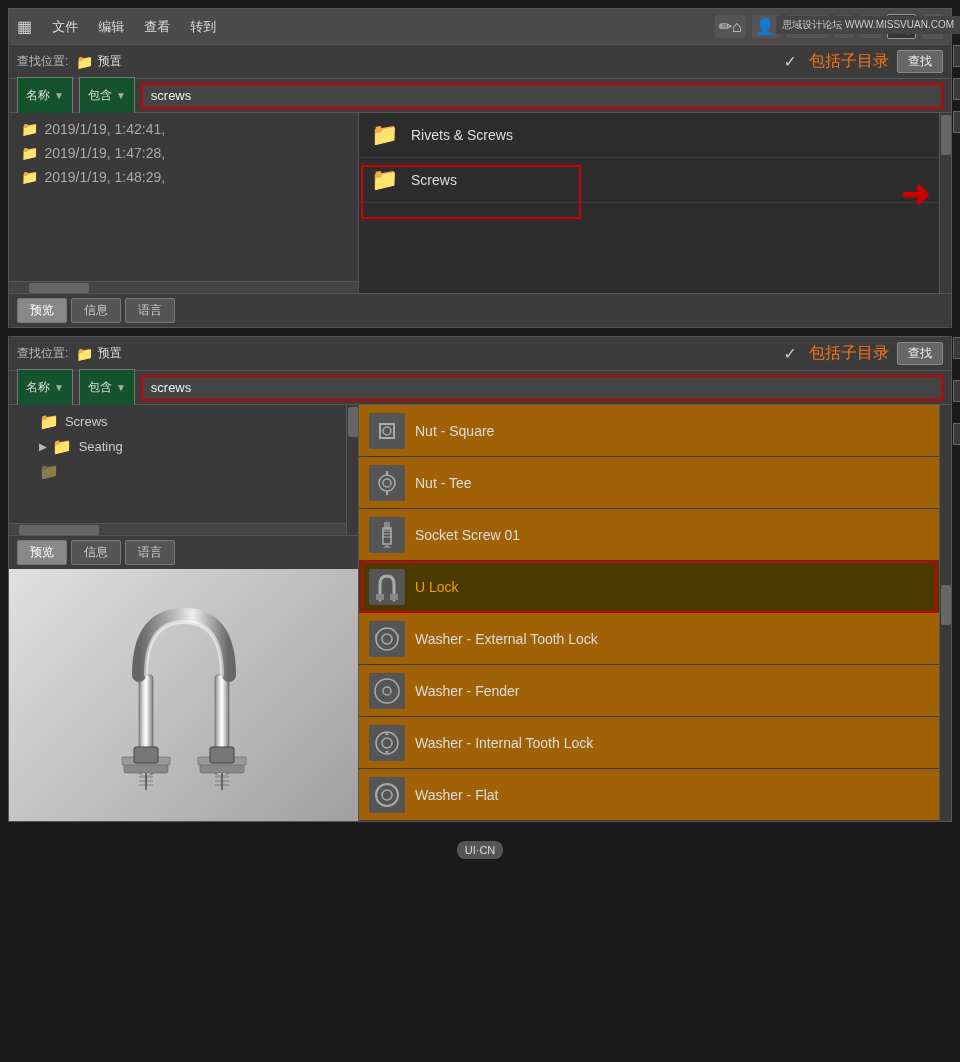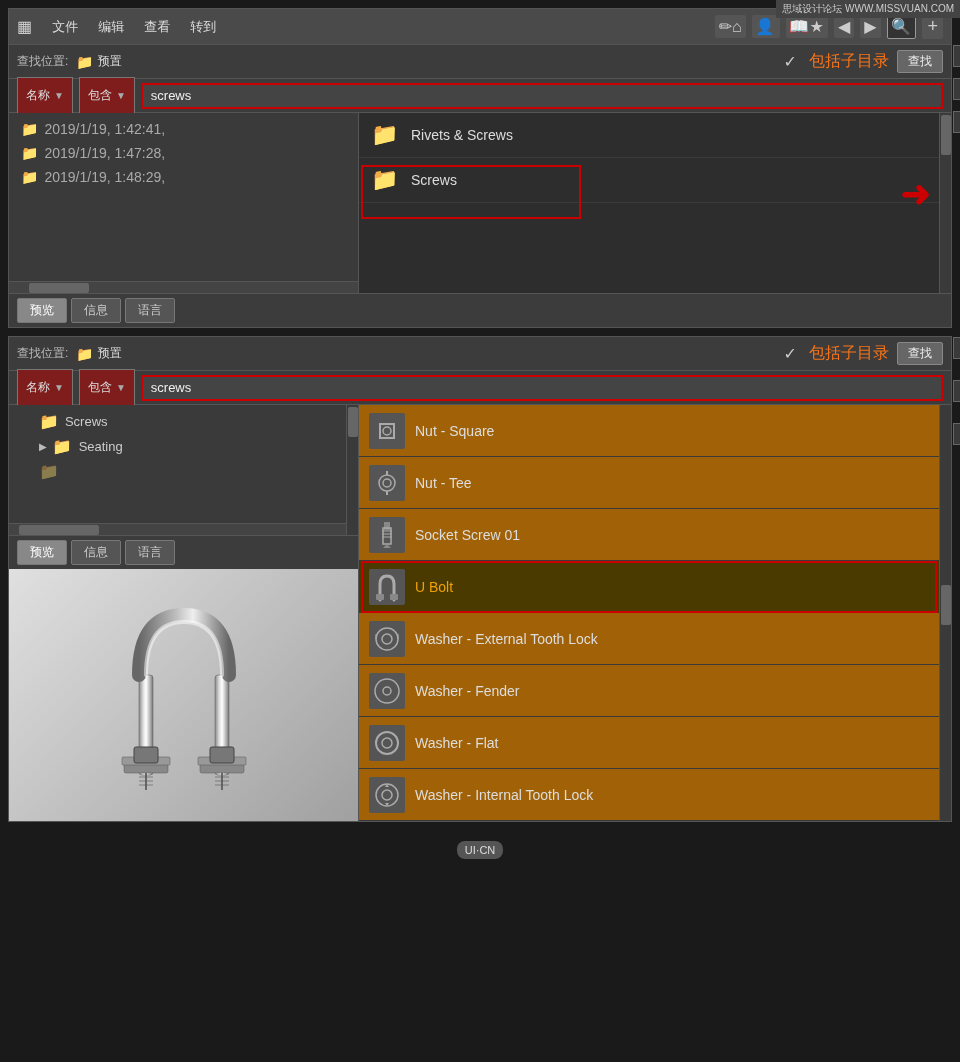--- a/index.html
+++ b/index.html
@@ -7,21 +7,21 @@
       background: #1a1a1a;
       font-family: 'Microsoft YaHei', SimHei, Arial, sans-serif;
       width: 960px;
       min-height: 1062px;
       position: relative;
       overflow: hidden;
     }
 
     .watermark {
       position: absolute;
-      top: 0; right: 0;
+      top: 16px; right: 0;
       background: #444;
       color: #ccc;
       font-size: 10px;
       padding: 2px 6px;
       z-index: 100;
     }
 
     .main-container {
       display: flex;
       flex-direction: column;
@@ -122,21 +122,21 @@
       align-items: center;
       padding: 4px 8px;
       gap: 6px;
       height: 34px;
       background: #3c3c3c;
       border-bottom: 1px solid #555;
     }
     .dropdown-btn {
       display: flex;
       align-items: center;
-      background: #7f1d1d;
+      background: #14532d;
       border: 1px solid #777;
       color: #ddd;
       padding: 2px 8px;
       font-size: 12px;
       cursor: pointer;
       gap: 4px;
       height: 37px;
     }
     .dropdown-arrow { font-size: 10px; color: #aaa; }
     .search-input {
@@ -619,21 +619,21 @@
         </div>
 
         <div class="list-item-row highlighted" style="position:relative;">
           <div class="list-icon">
             <svg width="30" height="30" viewBox="0 0 30 30">
                 <path d="M8 28 L8 12 Q8 4 15 4 Q22 4 22 12 L22 28" fill="none" stroke="#aaa" stroke-width="3" stroke-linecap="round"></path>
                 <rect x="4" y="22" width="8" height="6" rx="1" fill="#888"></rect>
                 <rect x="18" y="22" width="8" height="6" rx="1" fill="#888"></rect>
               </svg>
           </div>
-          <span class="list-name highlighted-text">U Bolt</span>
+          <span class="list-name highlighted-text">U Lock</span>
         </div>
 
         <div class="list-item-row">
           <div class="list-icon">
             <svg width="30" height="30" viewBox="0 0 30 30">
                 <circle cx="15" cy="15" r="11" fill="none" stroke="#aaa" stroke-width="1.5"></circle>
                 <circle cx="15" cy="15" r="5" fill="none" stroke="#aaa" stroke-width="1.5"></circle>
                 <line x1="4" y1="15" x2="4" y2="10" stroke="#aaa" stroke-width="1"></line>
                 <line x1="26" y1="15" x2="26" y2="10" stroke="#aaa" stroke-width="1"></line>
               </svg>
@@ -647,39 +647,39 @@
                 <ellipse cx="15" cy="15" rx="12" ry="12" fill="none" stroke="#aaa" stroke-width="1.5"></ellipse>
                 <circle cx="15" cy="15" r="4" fill="none" stroke="#aaa" stroke-width="1.5"></circle>
               </svg>
           </div>
           <span class="list-name">Washer - Fender</span>
         </div>
 
         <div class="list-item-row">
           <div class="list-icon">
             <svg width="30" height="30" viewBox="0 0 30 30">
-                <circle cx="15" cy="15" r="11" fill="none" stroke="#aaa" stroke-width="2"></circle>
-                <circle cx="15" cy="15" r="5" fill="none" stroke="#aaa" stroke-width="1.5"></circle>
-              </svg>
-          </div>
-          <span class="list-name">Washer - Flat</span>
-        </div>
-
-        <div class="list-item-row">
-          <div class="list-icon">
-            <svg width="30" height="30" viewBox="0 0 30 30">
                 <circle cx="15" cy="15" r="11" fill="none" stroke="#aaa" stroke-width="1.5"></circle>
                 <circle cx="15" cy="15" r="5" fill="none" stroke="#aaa" stroke-width="1.5"></circle>
                 <path d="M15 4 L13 7 L17 7 Z" fill="#aaa"></path>
                 <path d="M15 26 L13 23 L17 23 Z" fill="#aaa"></path>
               </svg>
           </div>
           <span class="list-name">Washer - Internal Tooth Lock</span>
         </div>
 
+        <div class="list-item-row">
+          <div class="list-icon">
+            <svg width="30" height="30" viewBox="0 0 30 30">
+                <circle cx="15" cy="15" r="11" fill="none" stroke="#aaa" stroke-width="2"></circle>
+                <circle cx="15" cy="15" r="5" fill="none" stroke="#aaa" stroke-width="1.5"></circle>
+              </svg>
+          </div>
+          <span class="list-name">Washer - Flat</span>
+        </div>
+
         <div style="position:absolute;top:156px;left:2px;right:14px;height:52px;border:2px solid #cc0000;pointer-events:none;z-index:10;"></div>
 
         <div class="scrollbar-v" style="position:absolute;right:0;top:0;width:12px;height:100%;background:#3a3a3a;border-left:1px solid #555;">
           <div class="scrollbar-thumb" style="margin-top:180px;"></div>
         </div>
       </div>
     </div>
 
     <div style="position:absolute;right:-30px;top:0;width:28px;display:flex;flex-direction:column;gap:1px;">
       <div class="side-tab" style="font-size:9px;background:#3a3a3a;padding:10px 3px;">场景浏览器</div>

